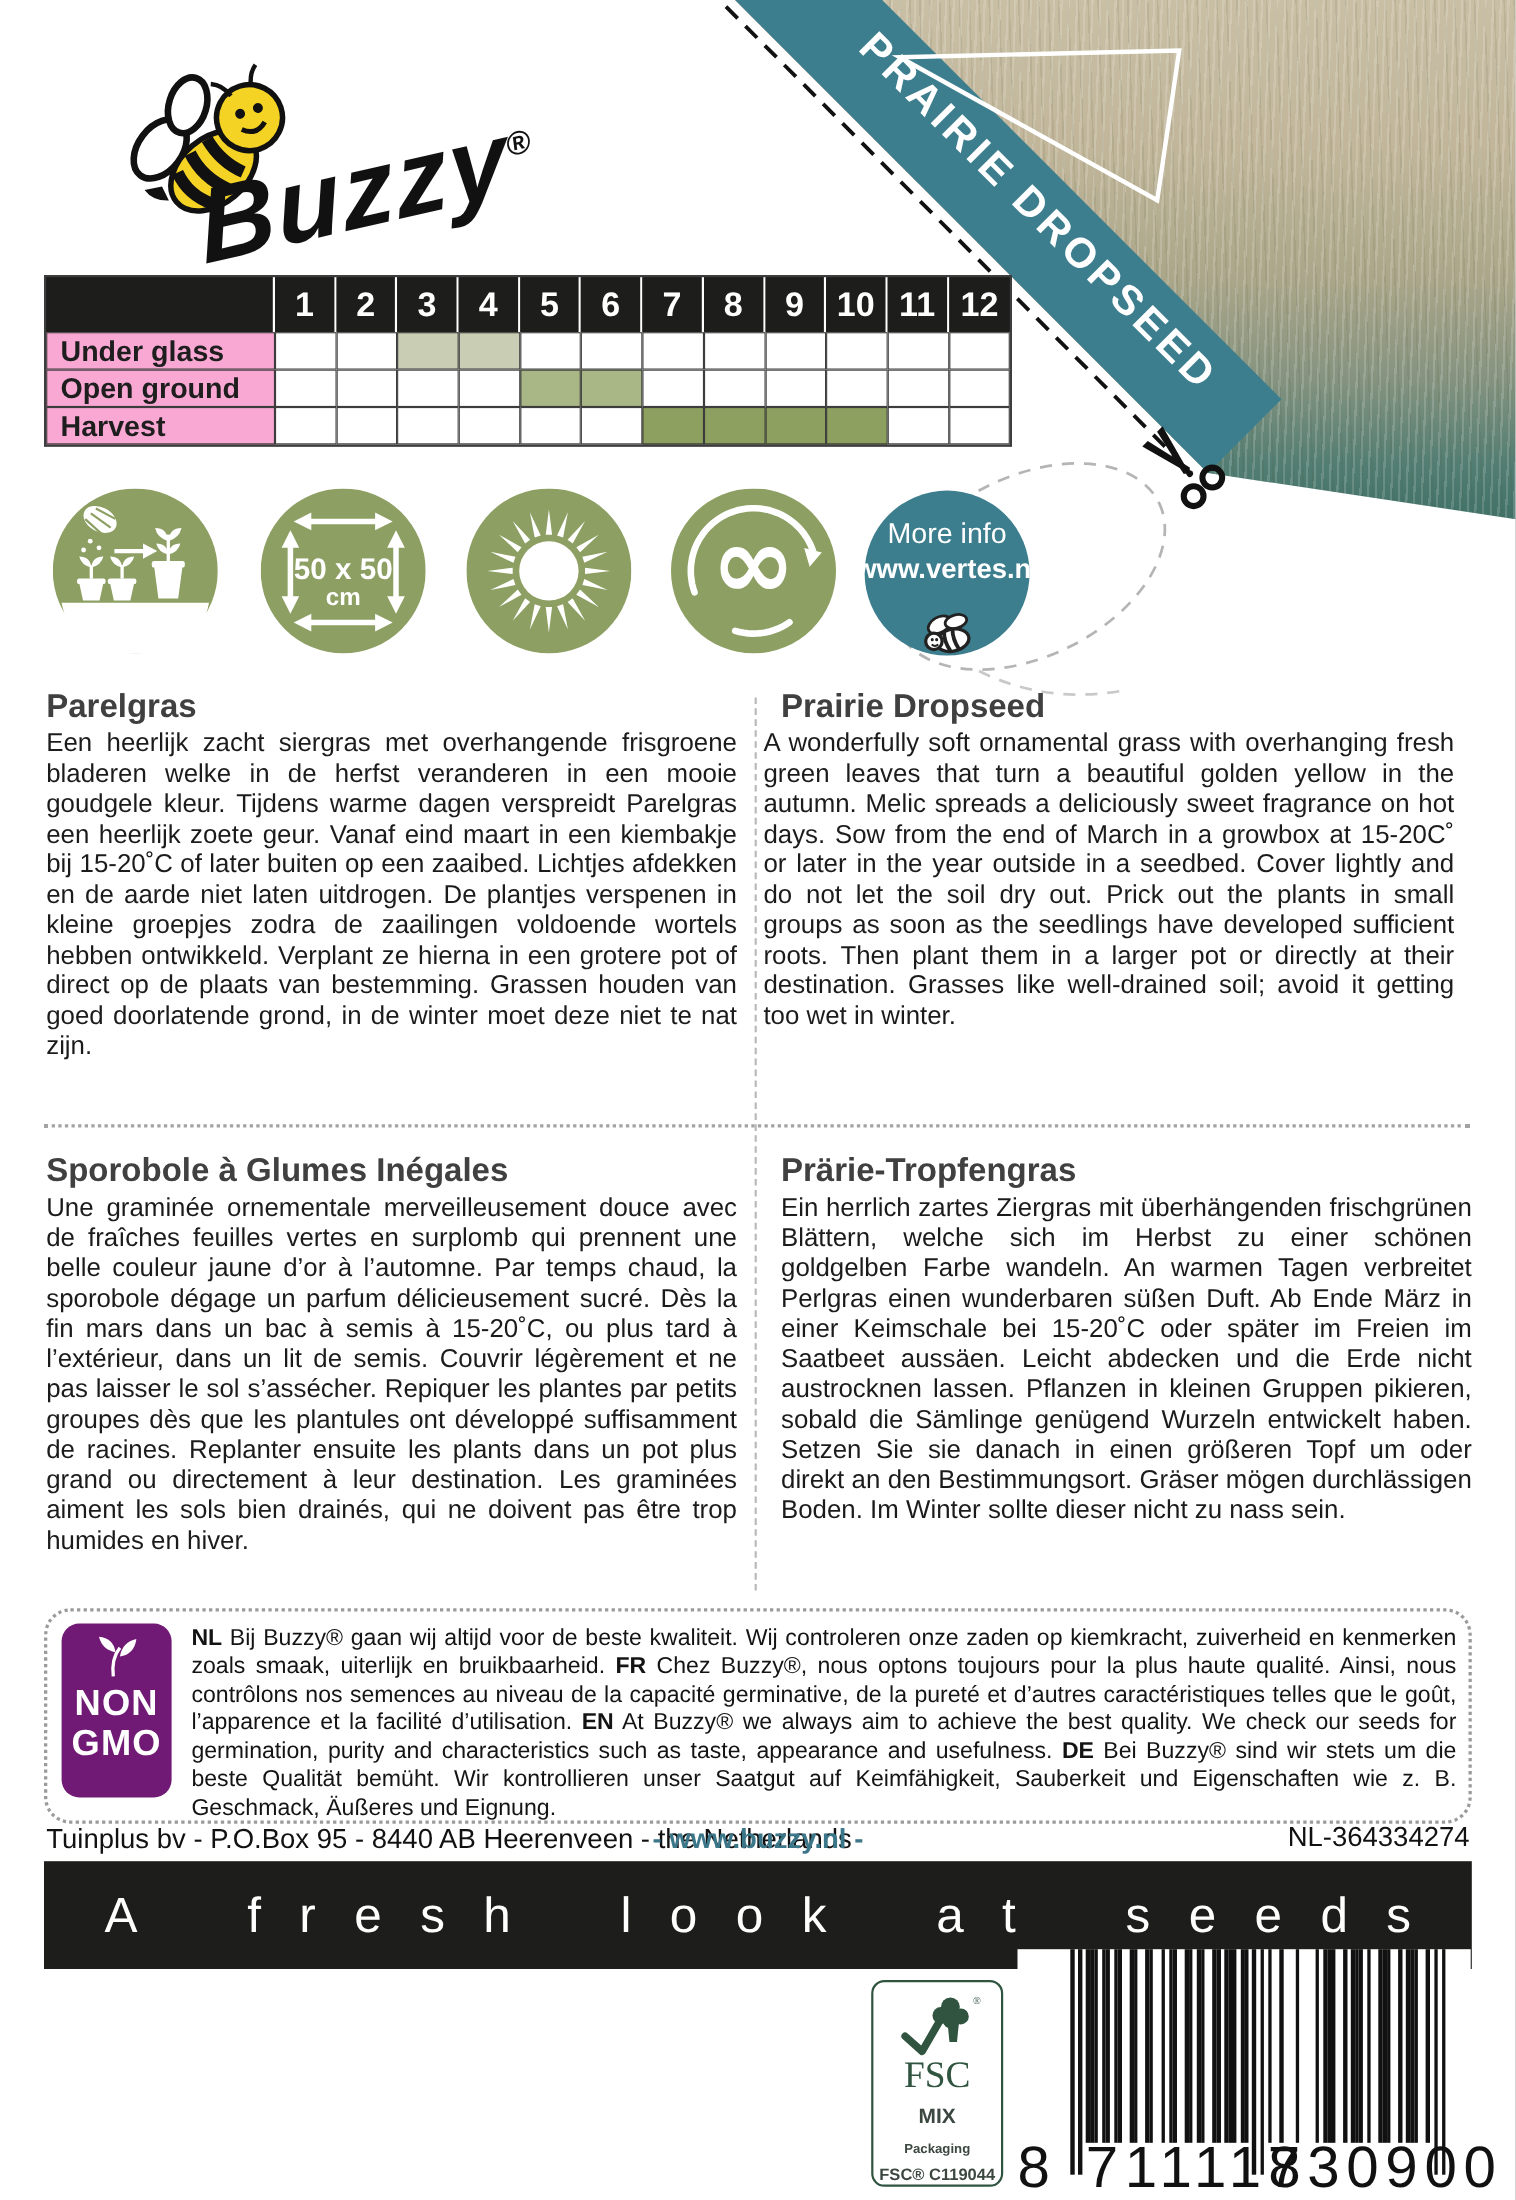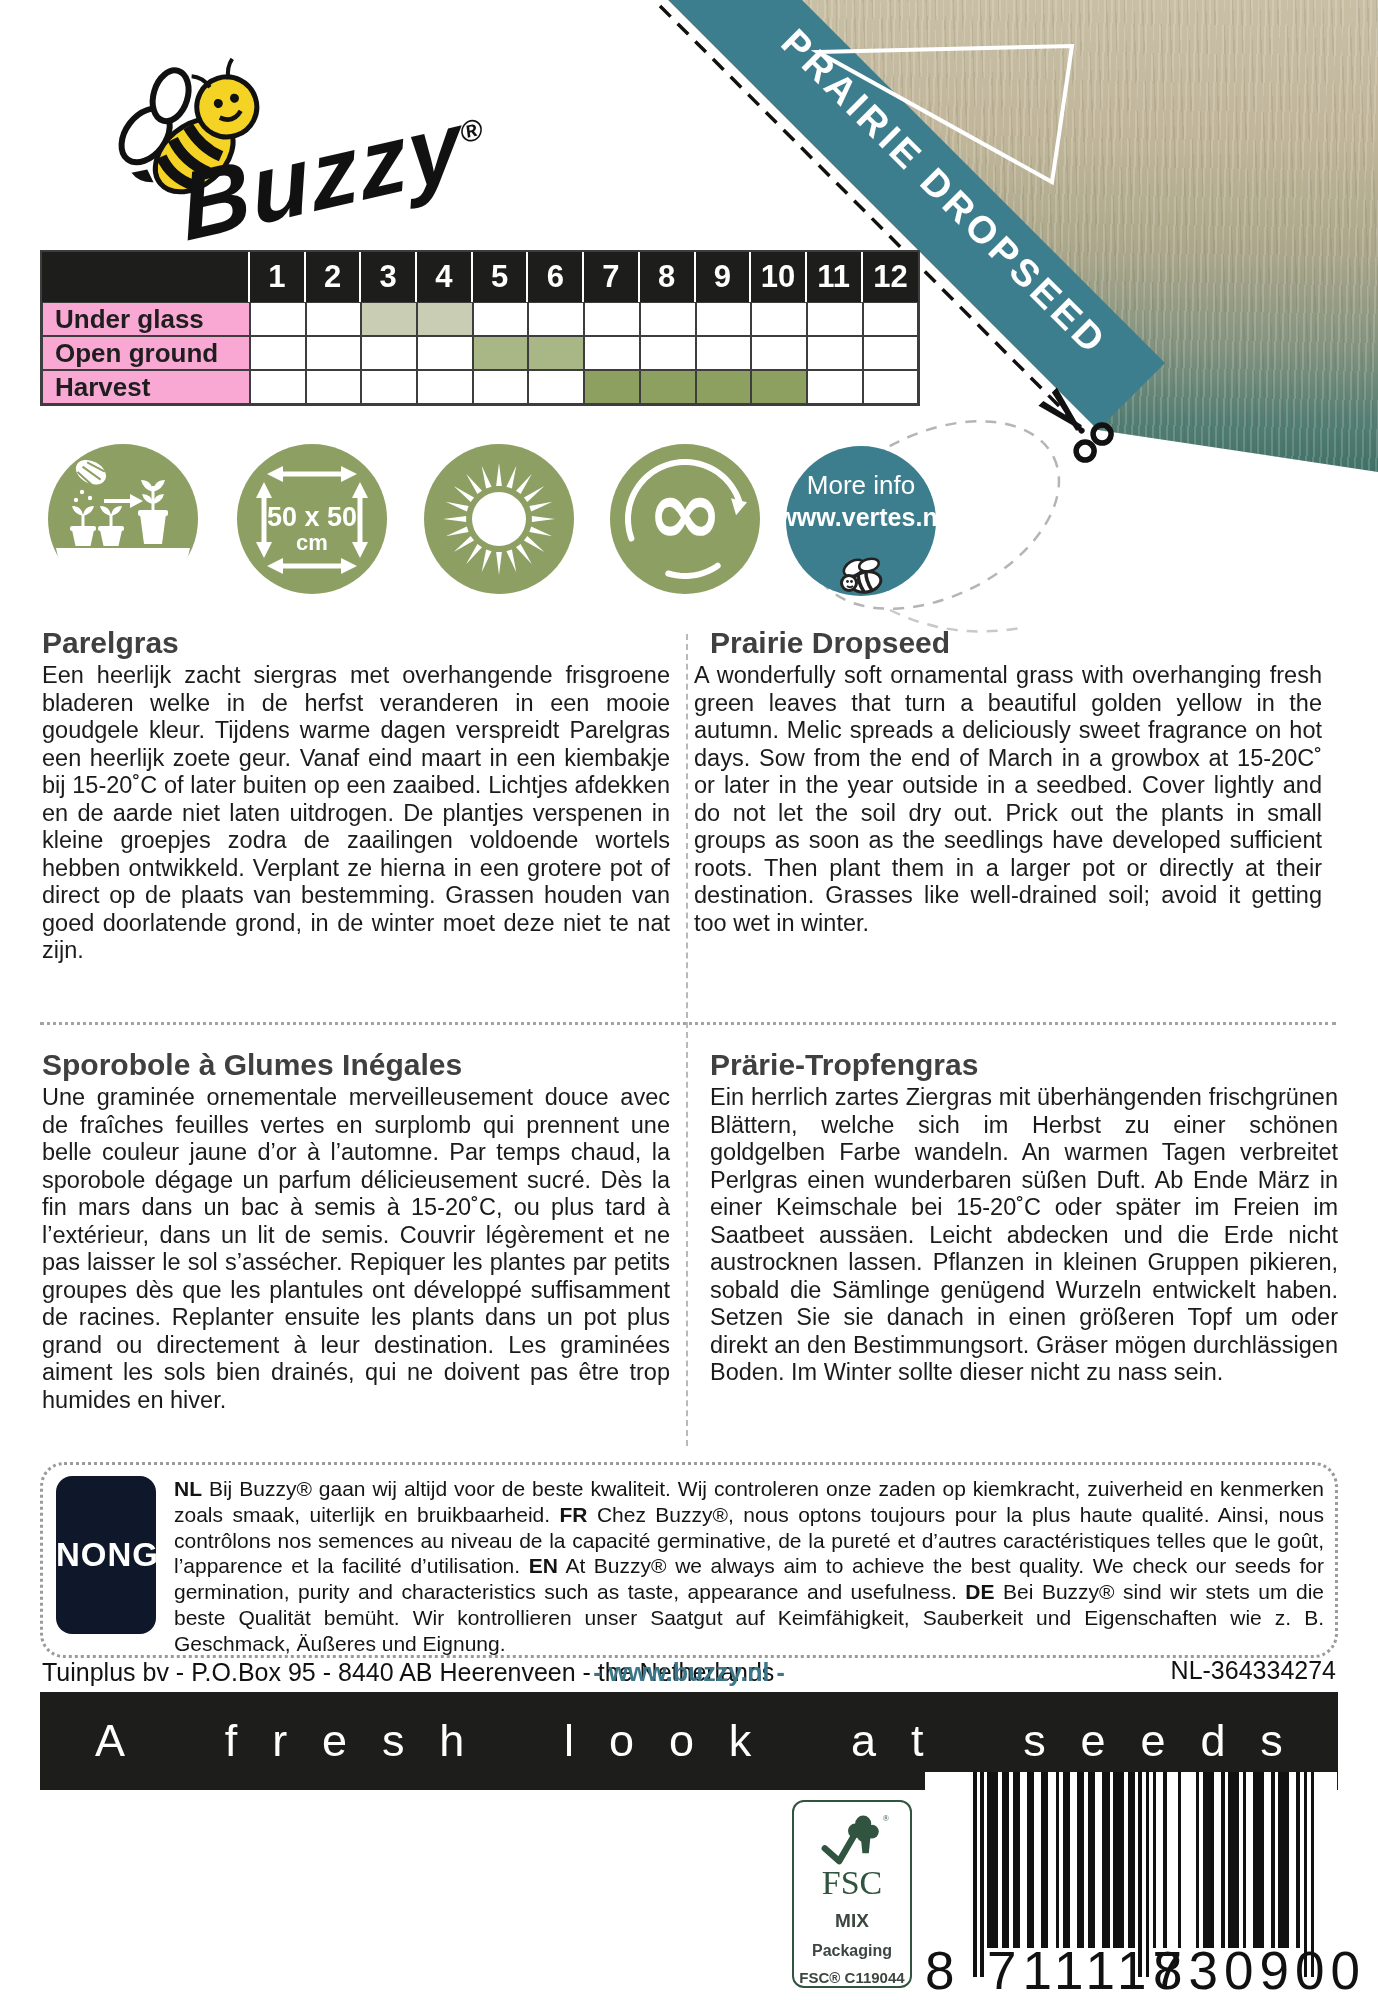--- a/index.html
+++ b/index.html
@@ -52,41 +52,41 @@
   .sec-body{font-size:23.5px;line-height:27.5px;text-align:justify;width:628px;color:#1b1b1b;}
   #h-nl{left:42px;top:626px;} #b-nl{left:42px;top:662px;}
   #h-en{left:710px;top:626px;} #b-en{left:694px;top:662px;}
   #h-fr{left:42px;top:1048px;} #b-fr{left:42px;top:1084px;}
   #h-de{left:710px;top:1048px;} #b-de{left:710px;top:1084px;}
   #divider-v{left:686px;top:634px;height:812px;border-left:2px dashed #b9b9b9;width:0;}
   #divider-h{left:40px;top:1022px;width:1296px;border-top:3px dotted #a3a3a3;height:0;}
 
   
   #quality-box{left:40px;top:1462px;width:1292px;height:190px;border:3px dotted #9b9b9b;border-radius:24px;}
-  #non-gmo{left:56px;top:1476px;width:100px;height:158px;background:#0f172a;border-radius:16px;
-           display:flex;flex-direction:row;align-items:center;color:#fff;font-weight:bold;text-align:center;}
+  #non-gmo{left:56px;top:1476px;width:100px;height:158px;background:#701a75;border-radius:16px;
+           display:flex;flex-direction:column;align-items:center;color:#fff;font-weight:bold;text-align:center;}
   #non-gmo .t{font-size:33px;line-height:36px;letter-spacing:1px;}
   #quality-text{left:174px;top:1476px;width:1150px;font-size:21px;line-height:25.8px;text-align:justify;color:#141414;}
   #quality-text b{font-weight:bold;}
 
   
   #address{left:42px;top:1658px;font-size:25px;color:#111;}
   #website{left:0;top:1658px;width:1378px;text-align:center;font-size:25px;font-weight:bold;color:#3b7689;}
   #article-code{left:0;top:1656px;width:1336px;text-align:right;font-size:25px;color:#111;}
   #banner{left:40px;top:1692px;width:1298px;height:98px;background:#1d1d1b;color:#fff;
           display:flex;align-items:center;justify-content:space-between;padding:0 55px;box-sizing:border-box;
           font-size:45px;}
   #banner span.sp{width:30px;}
 
   
   #fsc{left:792px;top:1800px;width:116px;height:184px;border:2px solid #30543f;border-radius:12px;
        display:flex;flex-direction:column;align-items:center;background:#fff;}
   #fsc .fsc-name{font-family:"Liberation Serif",serif;font-weight:normal;font-size:34px;color:#30543f;margin-top:-2px;}
   #fsc .fsc-grade{font-size:19px;font-weight:bold;color:#3c4740;margin-top:8px;}
-  #fsc .fsc-material{font-size:16px;font-weight:bold;color:#3c4740;margin-top:10px;}
+  #fsc .fsc-material{font-size:12px;font-weight:bold;color:#3c4740;margin-top:10px;}
   #fsc .fsc-license{font-size:15px;font-weight:bold;color:#3c4740;margin-top:9px;text-align:right;}
 
   
   #barcode{left:925px;top:1772px;width:412px;height:226px;background:#fff;}
   #barcode-bars{position:absolute;left:48px;top:0;display:flex;}
   .bc-mod{flex:none;width:3.6px;height:176px;}
   .bc-mod.on{background:#111;}
   .bc-mod.tall{height:205px;}
   .bc-digit{position:absolute;font-size:53px;color:#111;top:168px;}
   #bc-first{left:0;}

